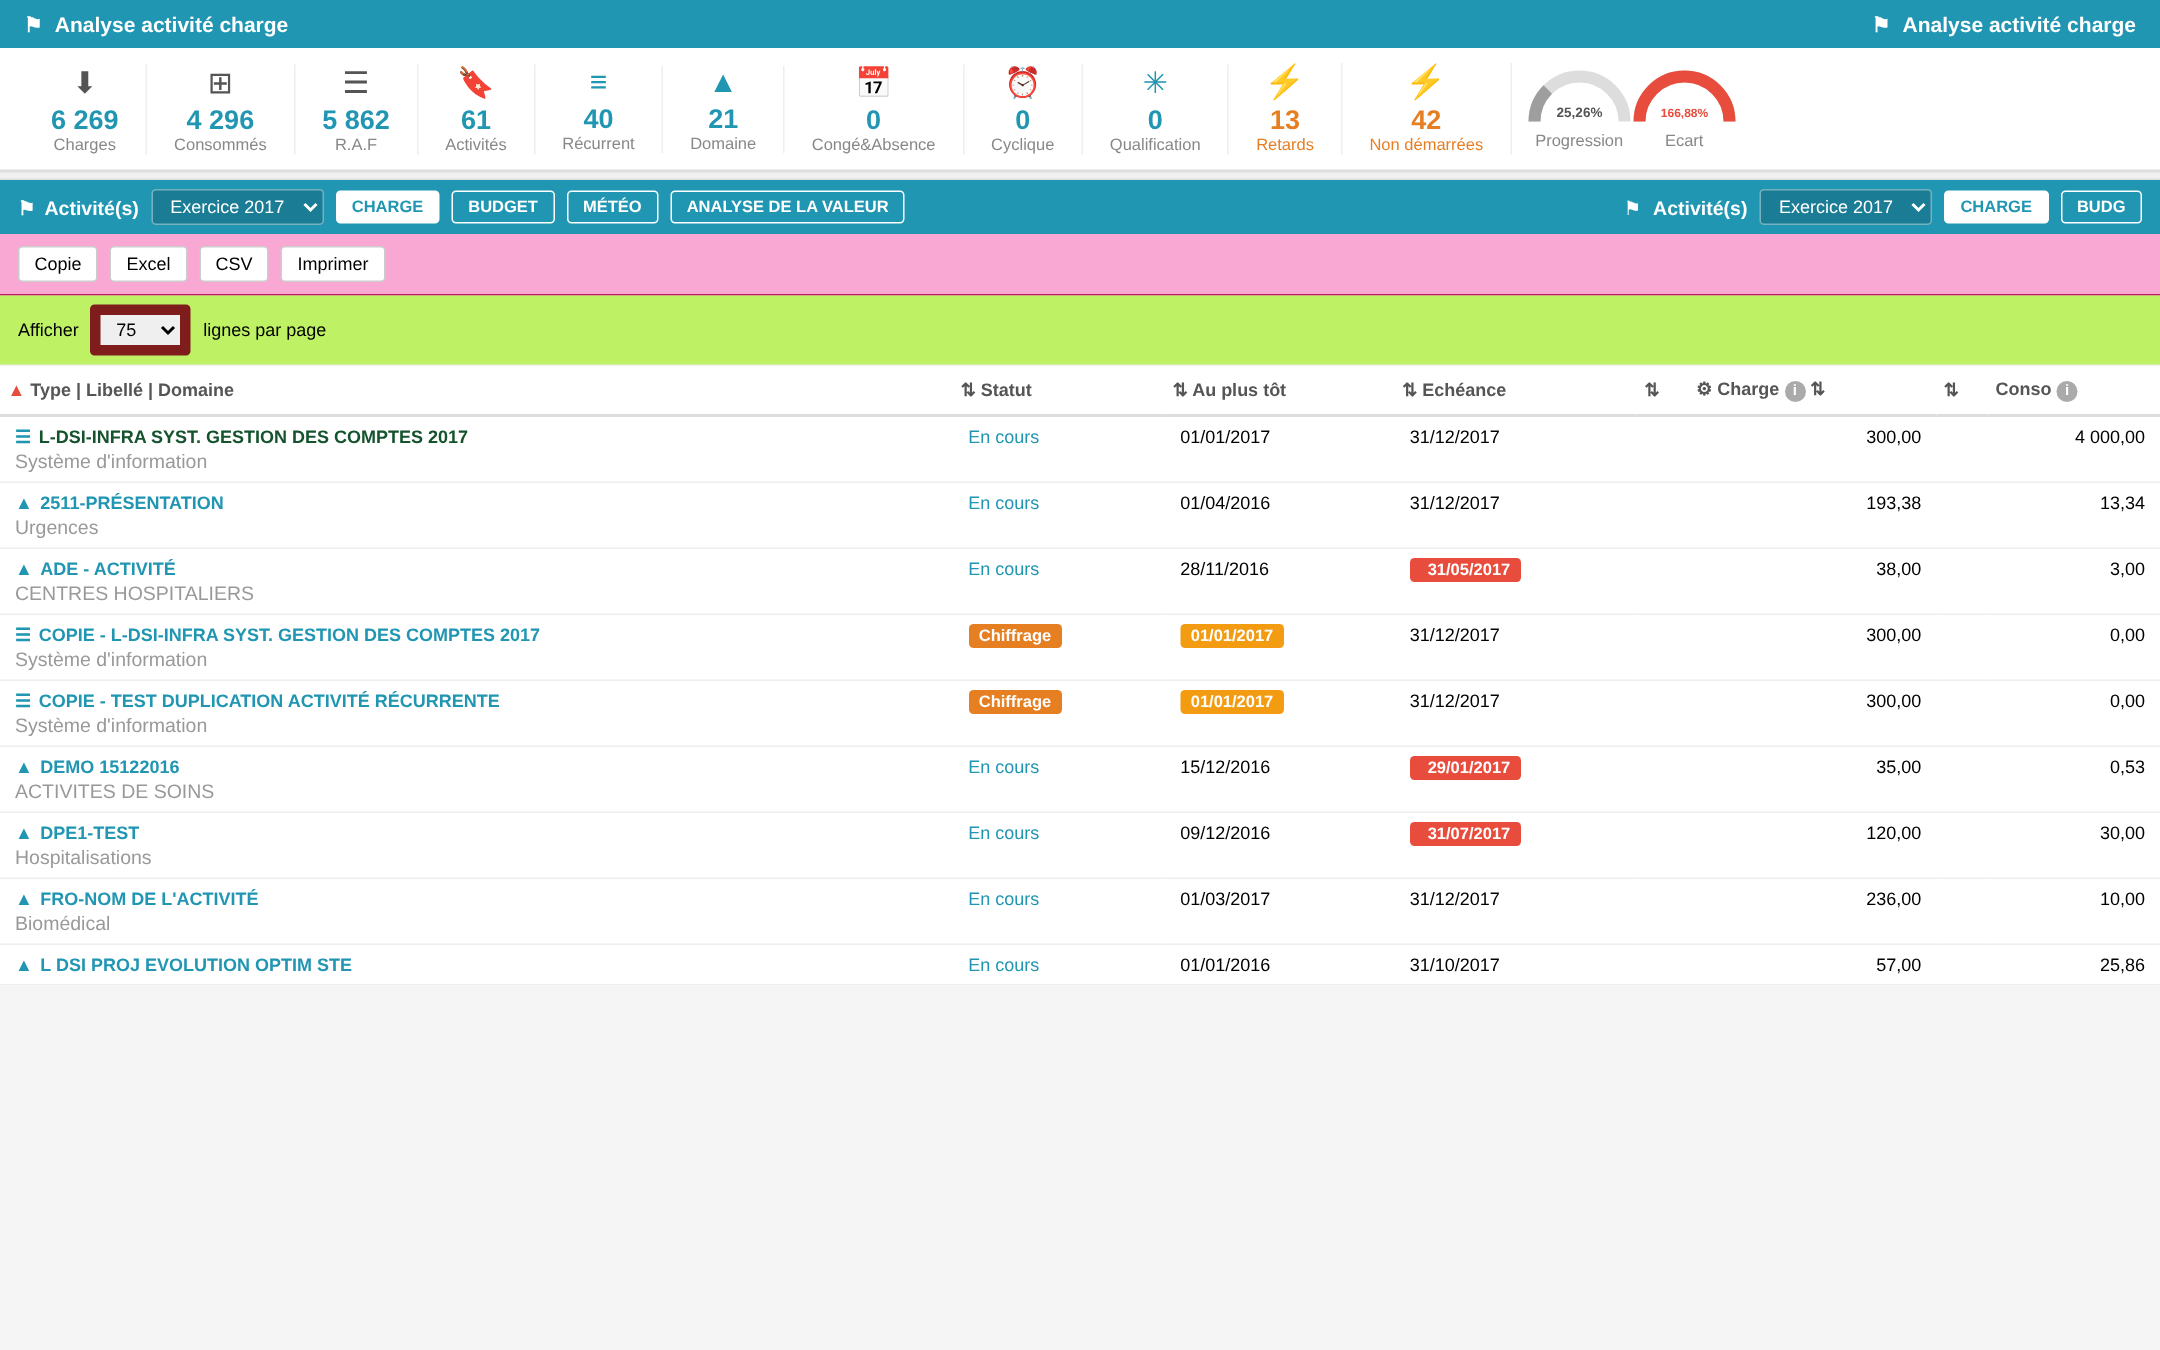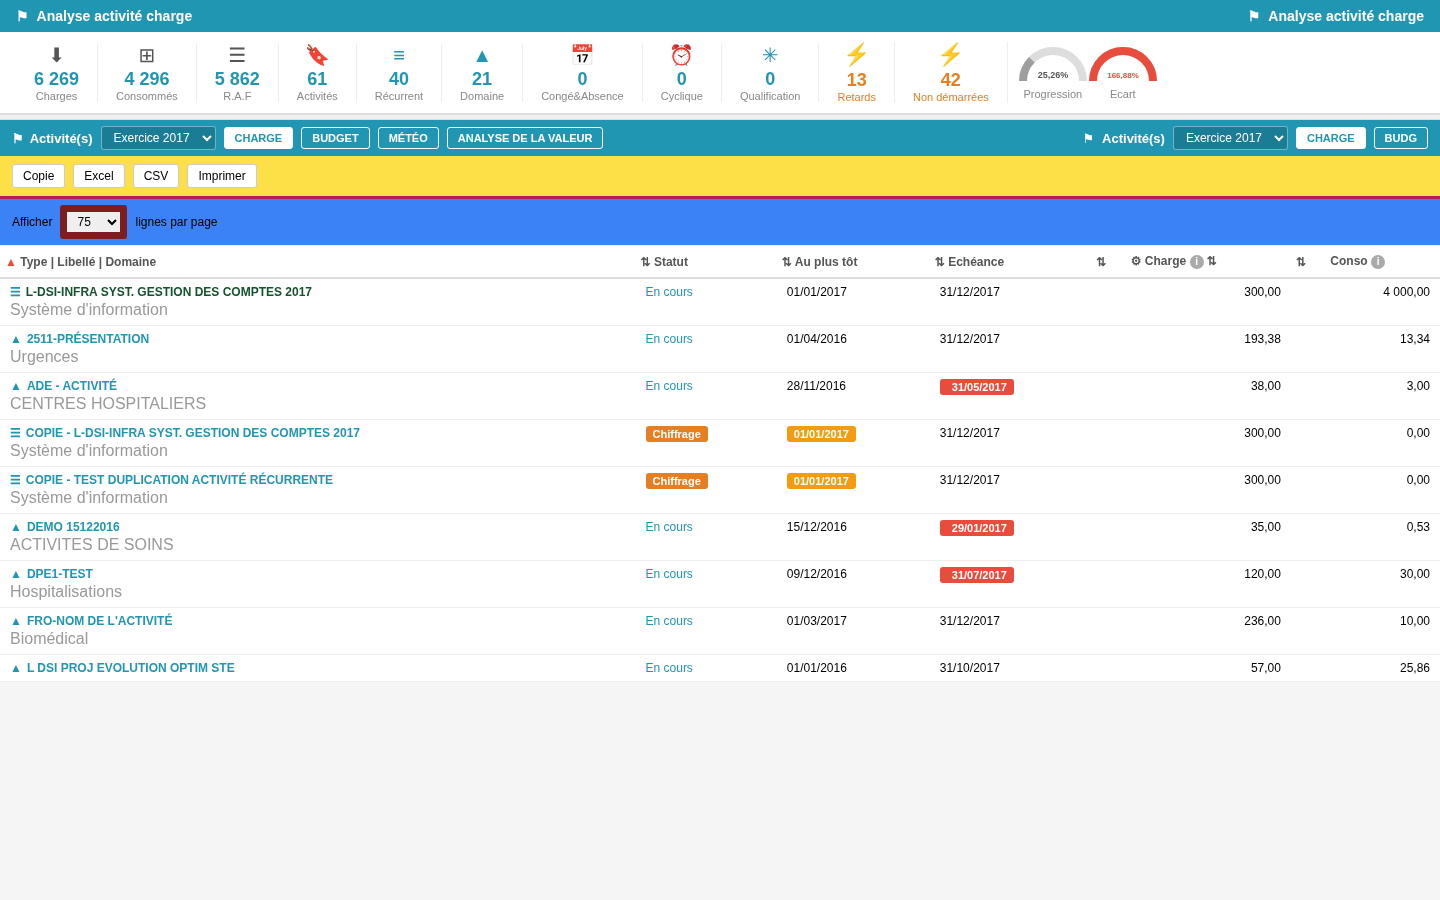--- a/index.html
+++ b/index.html
@@ -93,38 +93,38 @@
       background: transparent;
       color: white;
     }
     .tab-btn.active {
       background: white;
       color: #2196b2;
     }
 
     
     .table-controls {
-      background: #fde047;
+      background: #f9a8d4;
       padding: 8px 12px;
       display: flex;
       align-items: center;
       gap: 8px;
-      border-bottom: 3px solid #be185d;
+      border-bottom: 1px solid #be185d;
     }
     .ctrl-btn {
       padding: 4px 10px;
       border: 1px solid #ccc;
       border-radius: 3px;
       background: white;
       cursor: pointer;
       font-size: 12px;
     }
 
     .show-lines {
-      background: #3b82f6;
+      background: #bef264;
       padding: 6px 12px;
       display: flex;
       align-items: center;
       gap: 8px;
       border-bottom: 1px solid #eee;
       font-size: 12px;
     }
     .show-lines select {
       padding: 2px 6px;
       border: 7px solid #7f1d1d;
@@ -155,21 +155,21 @@
       vertical-align: top;
     }
 
     .row-title {
       color: #2196b2;
       font-weight: bold;
       display: flex;
       align-items: center;
       gap: 5px;
     }
-    .row-subtitle { color: #999; font-size: 16px; margin-top: 2px; }
+    .row-subtitle { color: #999; font-size: 13px; margin-top: 2px; }
 
     .status-en-cours { color: #2196b2; margin-top: 40px; }
 
     .badge {
       display: inline-block;
       padding: 2px 7px;
       border-radius: 3px;
       font-size: 11px;
       font-weight: bold;
       color: white;

